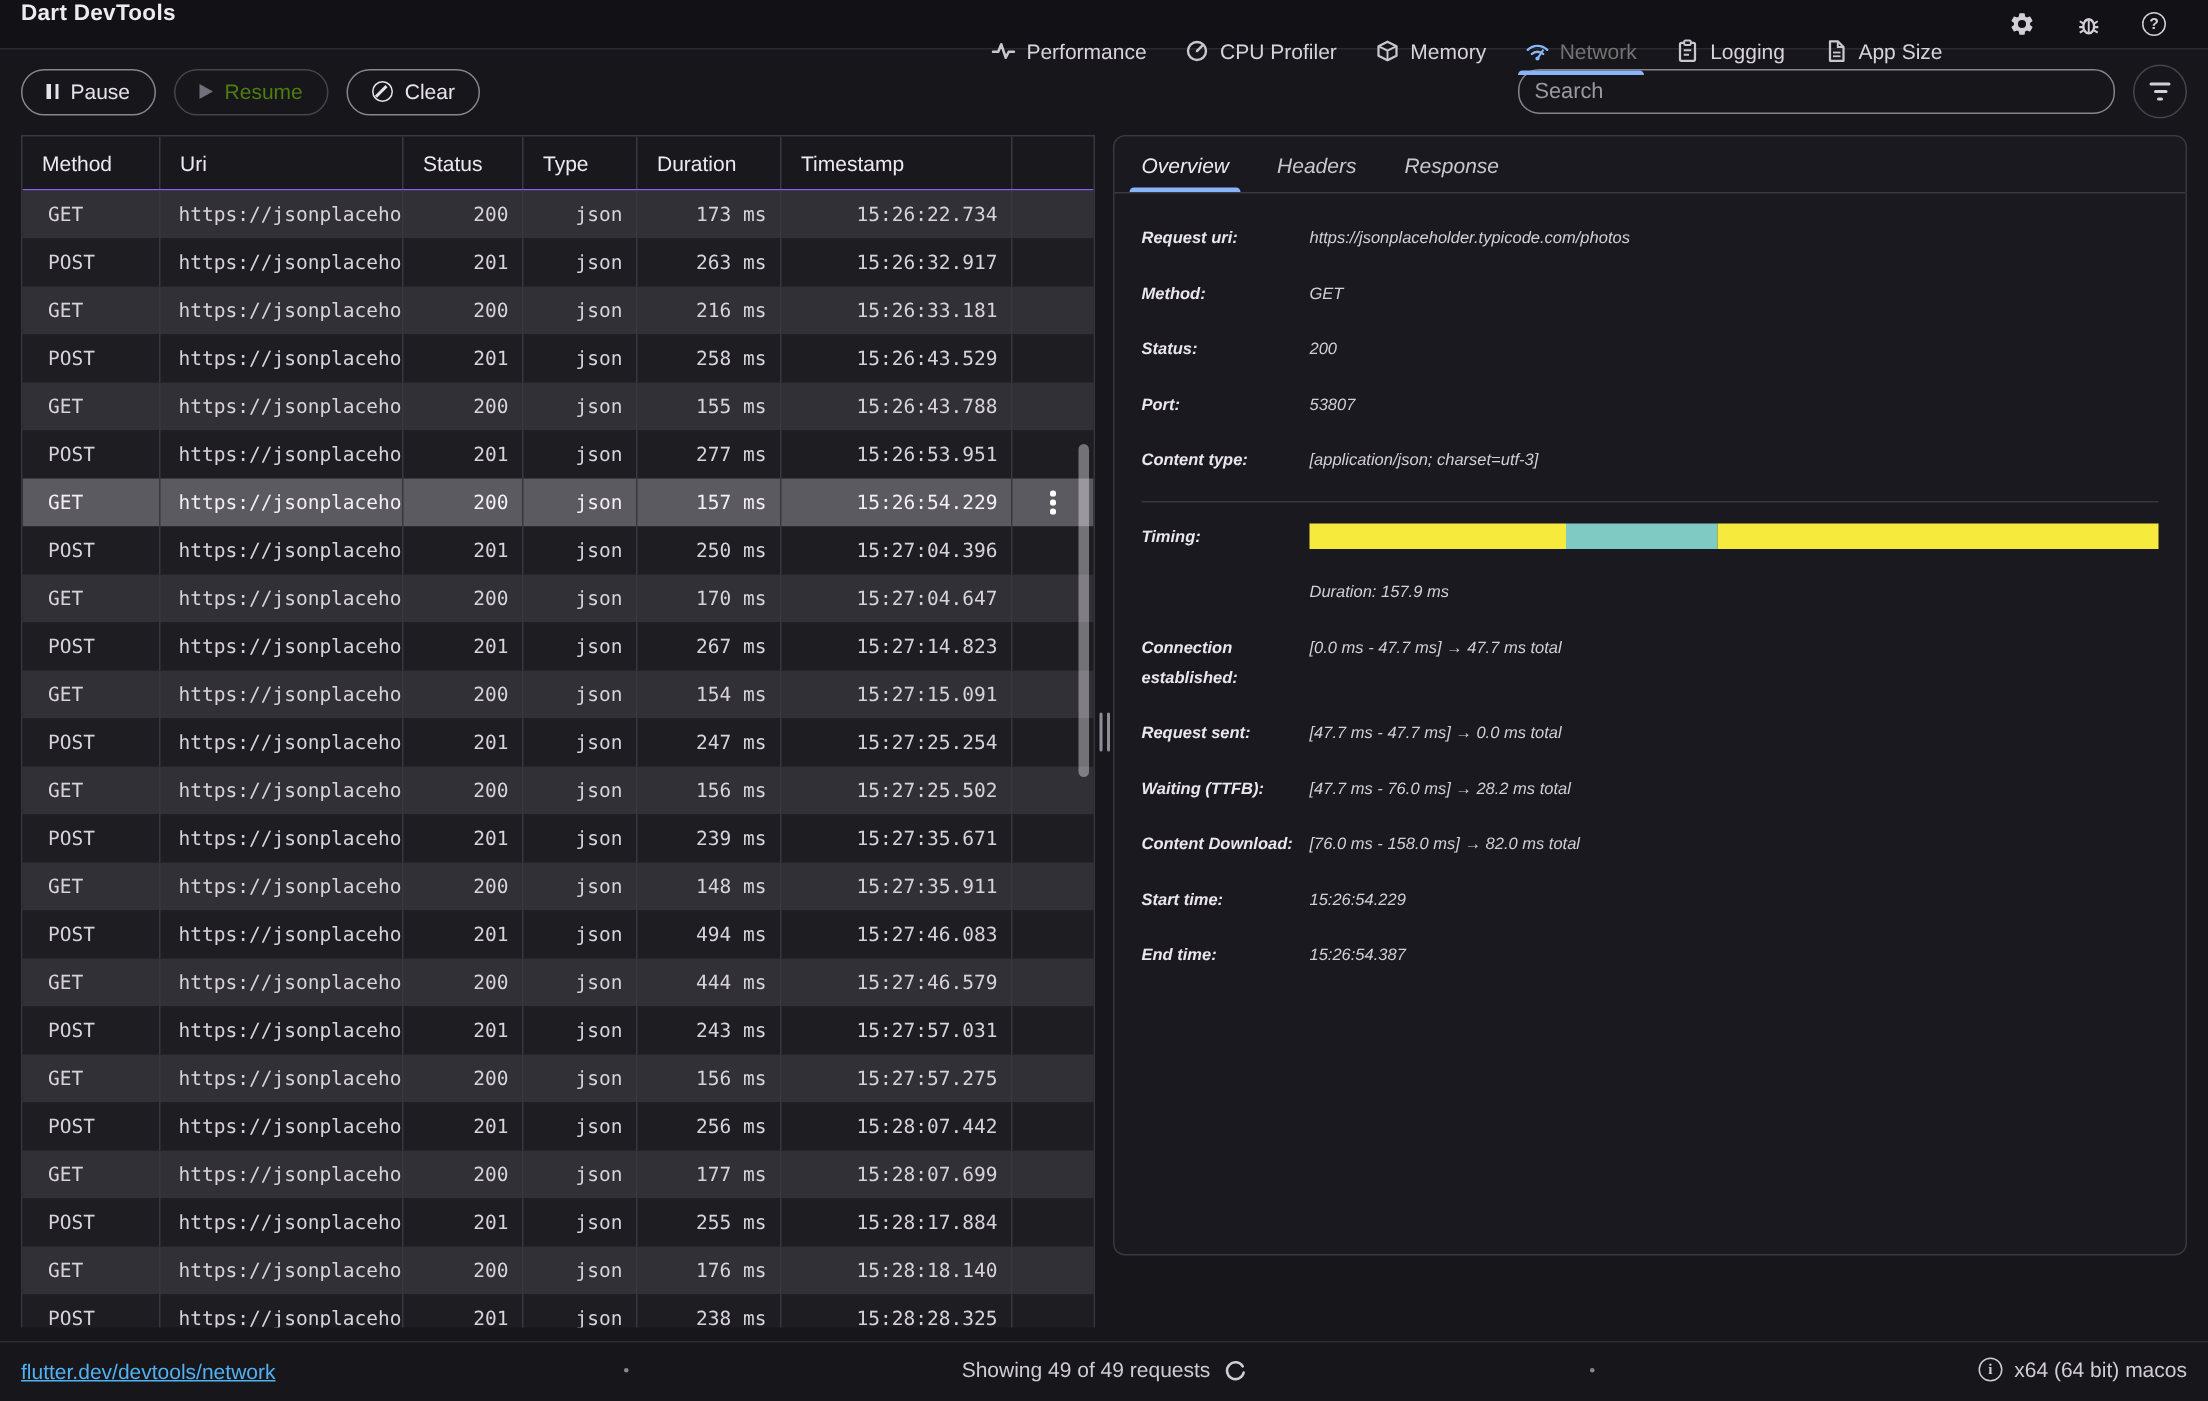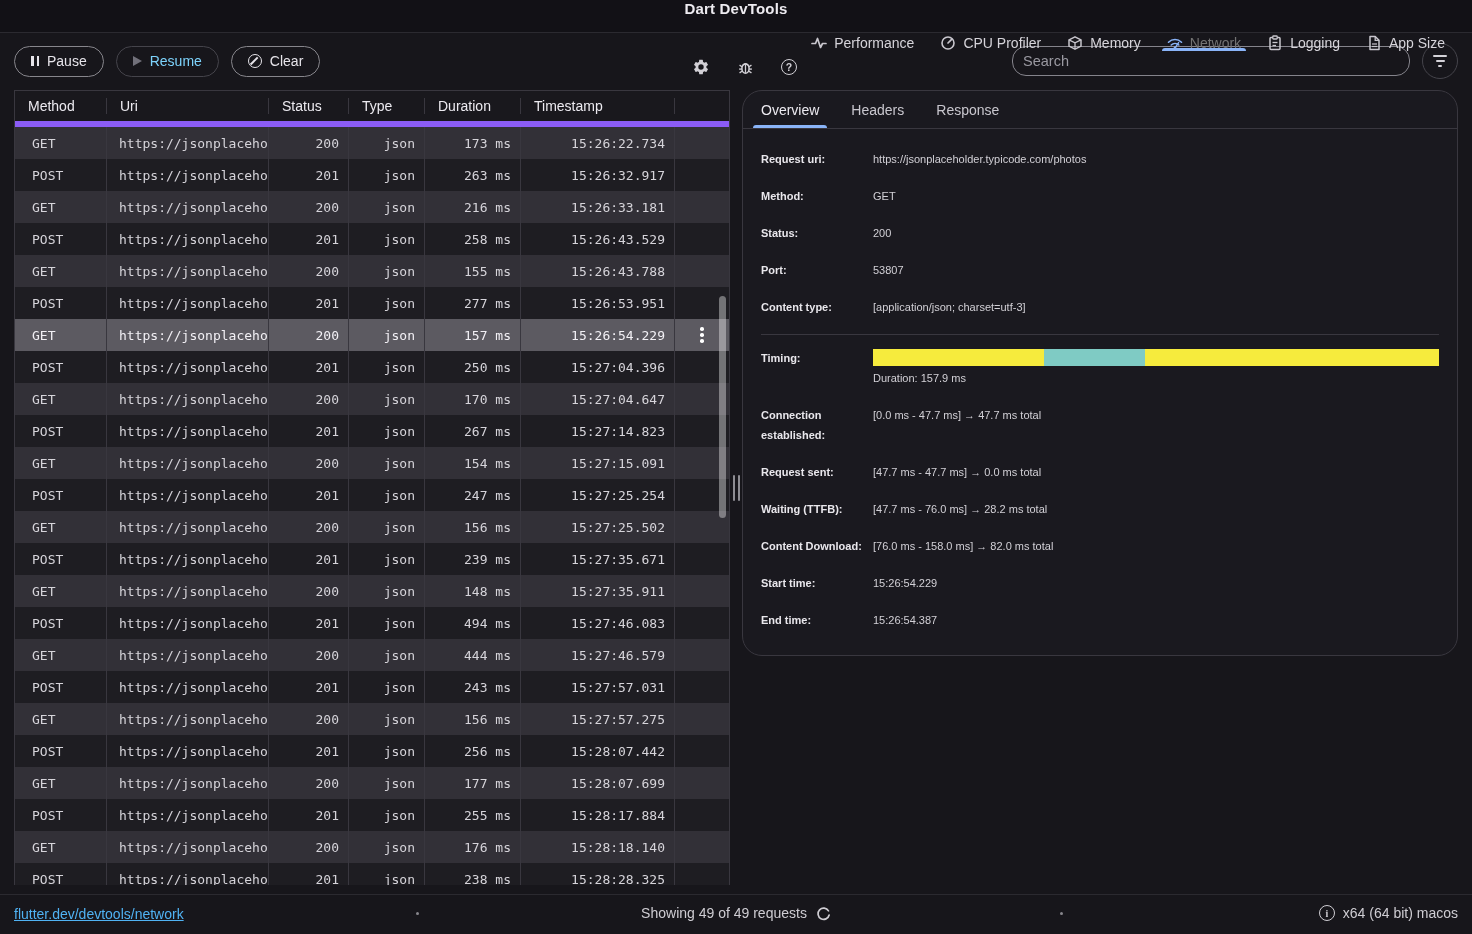--- a/index.html
+++ b/index.html
@@ -8,21 +8,21 @@
     background:#17161B;
     font-family:"Liberation Sans", sans-serif;
     color:#E6E4EA;
     position:relative;
   }
   svg { display:block; }
 
   
   .topbar {
     height:33px; background:#121116; border-bottom:1px solid #2B2A30;
-    display:flex; align-items:center; padding:0 14px;flex-direction:column;
+    display:flex; align-items:flex-start; padding:0 14px;
   }
   .app-title { font-size:15px; font-weight:700; color:#EDEBF0; letter-spacing:.2px; }
   .topnav { margin-left:auto; display:flex; align-items:stretch; height:100%;margin-top:18px; }
   .nav-item {
     display:flex; align-items:center; gap:7px; padding:0 13px; cursor:pointer;
     font-size:14px; color:#D6D4DA; position:relative; font-weight:500;
   }
   .nav-item .nicon { color:#C9C7CE; }
   .nav-item.active { color:#737373; }
   .nav-item.active .nicon { color:#8AB4F8; }
@@ -44,21 +44,21 @@
   
   .toolbar {
     height:56px; display:flex; align-items:center; padding:0 14px; gap:12px;
   }
   .pill-btn {
     height:31px; padding:0 16px; border-radius:16px; border:1px solid #87868C;
     background:transparent; color:#E6E4EA; font-size:14px; font-weight:500;
     display:flex; align-items:center; gap:8px; cursor:pointer;
     font-family:"Liberation Sans", sans-serif;
   }
-  .pill-btn.disabled { border-color:#45444B; color:#7dd3fc; cursor:default; }
+  .pill-btn.disabled { border-color:#45444B; color:#4d7c0f; cursor:default; }
   .ic-pause { display:flex; gap:3px; }
   .ic-pause i { display:block; width:2.5px; height:10px; background:#E6E4EA; }
   .ic-play {
     width:0; height:0; border-left:9px solid #71707A;
     border-top:5.5px solid transparent; border-bottom:5.5px solid transparent;
   }
   .ic-block { position:relative; width:14px; height:14px; border:1.6px solid #E6E4EA; border-radius:50%; }
   .ic-block::after {
     content:""; position:absolute; left:0.5px; top:4.8px; width:10px; height:1.6px;
     background:#E6E4EA; transform:rotate(-45deg);
@@ -79,21 +79,21 @@
   .filter-btn i:nth-child(1){ width:14px; } .filter-btn i:nth-child(2){ width:9px; } .filter-btn i:nth-child(3){ width:4px; }
 
   
   .main { position:absolute; left:0; top:90px; right:0; bottom:40px; }
 
   
   .net-table {
     position:absolute; left:14px; top:0; width:716px; height:795px;
     border:1px solid #39373F; border-bottom:none; background:#19181D; overflow:hidden;
   }
-  .thead { display:flex; height:36px; border-bottom:6px solid #8b5cf6;align-items:center; }
+  .thead { display:flex; height:36px; border-bottom:1px solid #8b5cf6; }
   .thead .hc {
     font-size:14px; color:#ECEAF0; display:flex; align-items:center;
     padding-left:13px; border-right:1px solid #39373F; flex-shrink:0;
   }
   .col-method{ width:92px; } .col-uri{ width:162px; } .col-status{ width:80px; }
   .col-type{ width:76px; } .col-duration{ width:96px; } .col-timestamp{ width:154px; }
   .col-menu{ flex:1; border-right:none !important; }
   .trow { display:flex; height:32px; cursor:pointer; }
   .trow.light { background:#323037; }
   .trow.dark  { background:#1E1D22; }
@@ -115,39 +115,39 @@
     background:rgba(255,255,255,.38); border-radius:4px;
   }
 
   
   .splitter { position:absolute; left:730px; top:0; width:12px; height:795px;
     display:flex; align-items:center; justify-content:center; gap:3px; cursor:col-resize; }
   .splitter i { display:block; width:2px; height:26px; background:#8E8D93; border-radius:1px; }
 
   
   .details-panel {
-    position:absolute; left:742px; top:0; width:716px; height:566px;
-    border:1px solid #39373F; border-radius:20px; background:#1A191F; overflow:hidden;
+    position:absolute; left:742px; top:0; width:716px; height:747px;
+    border:1px solid #39373F; border-radius:8px; background:#1A191F; overflow:hidden;font-style:italic;
   }
   .tabs { display:flex; height:38px; border-bottom:1px solid #39373F; padding-left:16px; }
   .tab {
     padding:0 2px; margin-right:28px; font-size:14px; font-weight:500; color:#C9C7CE;
     display:flex; align-items:center; position:relative; cursor:pointer;
   }
   .tab.active { color:#ECEAF0; }
   .tab.active::after {
     content:""; position:absolute; left:-6px; right:-6px; bottom:0; height:3px;
     background:#8AB4F8; border-radius:3px 3px 0 0;
   }
   .details-content { padding:20px 18px 0 18px; font-size:11px; }
   .detail-row { display:flex; margin-bottom:17px; line-height:20px; }
   .detail-label { width:112px; flex-shrink:0; font-weight:700; color:#E9E7EC; }
   .detail-value { color:#D2D0D6; }
   .hdivider { height:1px; background:#39373F; margin:8px 0 13px 0; }
-  .timing-row { display:flex; margin-bottom:0; line-height:20px; }
+  .timing-row { display:flex; margin-bottom:17px; line-height:20px; }
   .timing-bar { flex:1; height:17px; margin-top:1px; display:flex; }
   .timing-seg { height:100%; }
   .row-gap { margin-top:4px; }
 
   
   .footer {
     position:absolute; left:0; bottom:0; width:100%; height:40px;
     background:#17161B; border-top:1px solid #2B2A30; font-size:14px; color:#CFCDD3;
   }
   .footer-link {

